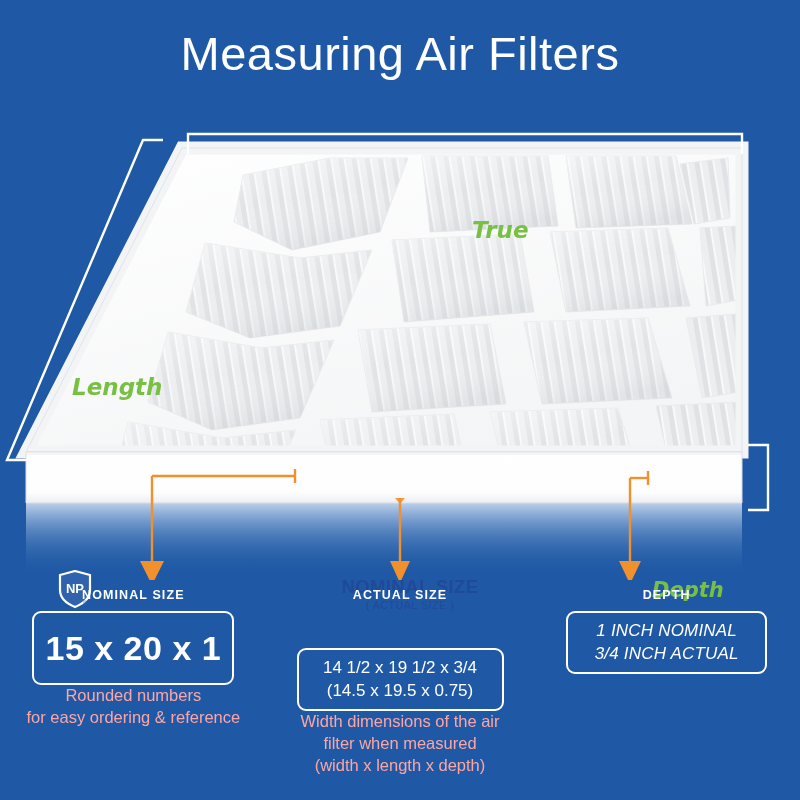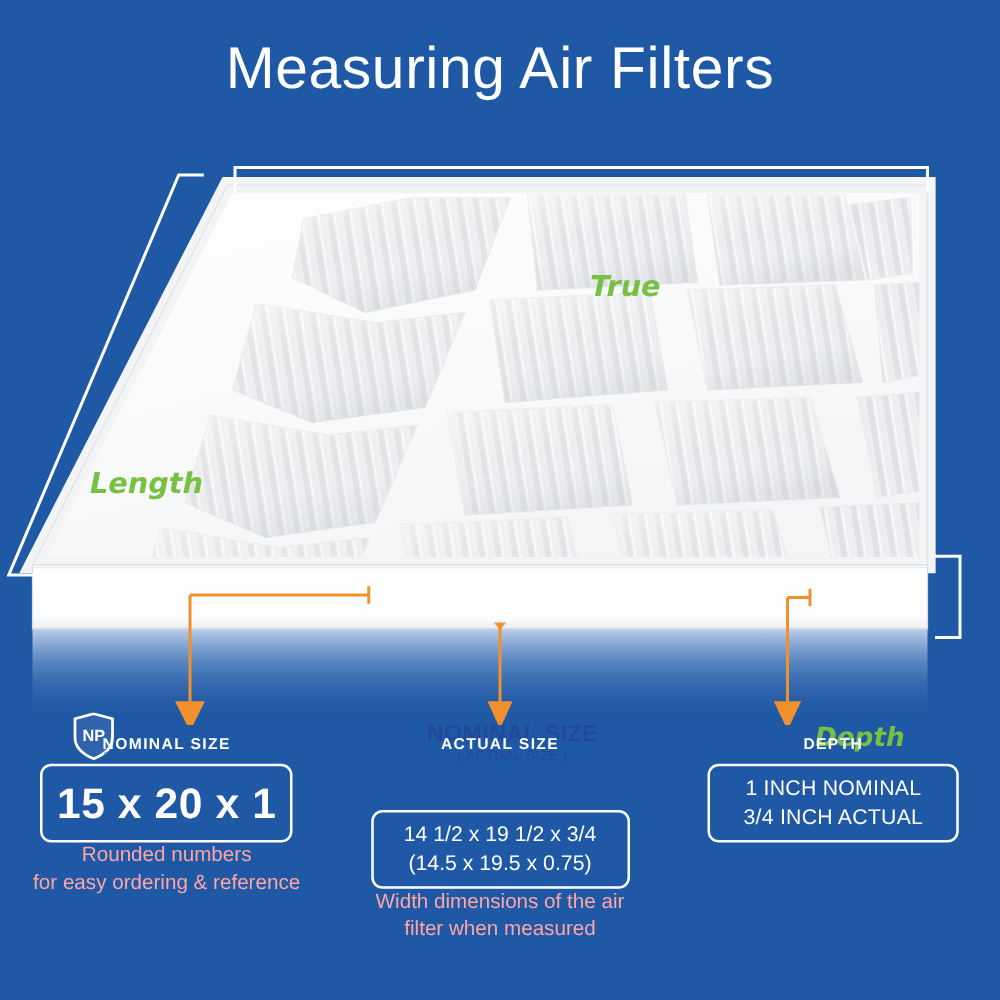--- a/index.html
+++ b/index.html
@@ -63,25 +63,25 @@
   .col-head{
     color:#ffffff;font-weight:bold;font-size:12.5px;letter-spacing:1.1px;
     margin-bottom:9px;font-family:"Liberation Sans", sans-serif;
   }
   .box{
     border:2px solid #ffffff;border-radius:9px;
     box-sizing:border-box;
     display:flex;flex-direction:column;align-items:center;justify-content:center;
     color:#ffffff;text-align:center;
   }
-  .box-1{width:202px;height:63px;text-align:right;}
+  .box-1{width:202px;height:74px;text-align:right;}
   .box-1 .val{font-size:34px;font-weight:bold;letter-spacing:0.5px;line-height:1;}
   .box-2{width:207px;height:63px;margin-top:37px;}
   .box-2 .val{font-size:17px;line-height:1.35;}
-  .box-3{width:201px;height:63px;}
+  .box-3{width:201px;height:63px;font-style:italic;}
   .box-3 .val{font-size:17px;line-height:1.35;letter-spacing:0.2px;}
   .caption{
     color:#fca5a5;font-size:16.5px;line-height:1.32;
     text-align:center;width:240px;font-family:"Liberation Sans", sans-serif;
   }
   .cap-2,.cap-3{width:235px;}
 </style>
 </head>
 <body>
 
@@ -248,20 +248,21 @@
 
     <div class="col">
       <div class="col-head">ACTUAL SIZE</div>
       <div class="box box-2">
         <div class="val">14 1/2 x 19 1/2 x 3/4</div>
         <div class="val">(14.5 x 19.5 x 0.75)</div>
       </div>
       <div class="caption cap-2">
         <div>Width dimensions of the air</div>
         <div>filter when measured</div>
+        <div>(width x length x depth)</div>
       </div>
     </div>
 
     <div class="col">
       <div class="col-head">DEPTH</div>
       <div class="box box-3">
         <div class="val">1 INCH NOMINAL</div>
         <div class="val">3/4 INCH ACTUAL</div>
       </div>
     </div>

